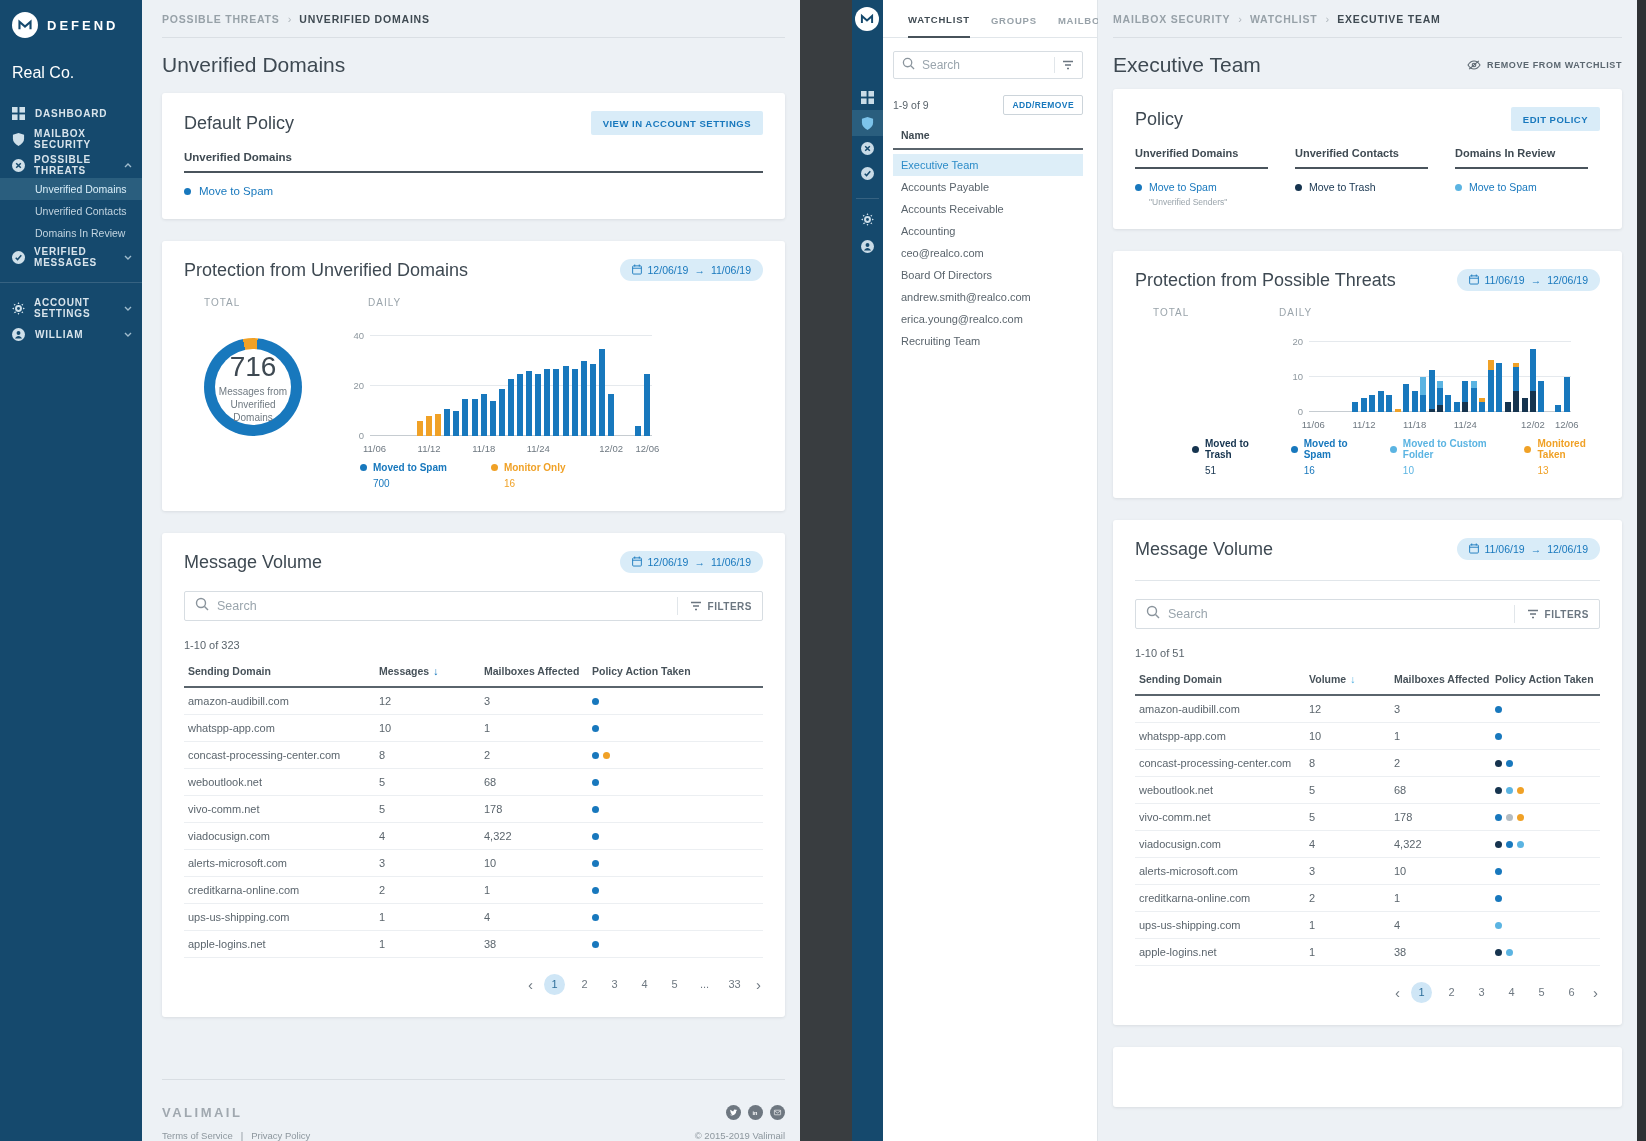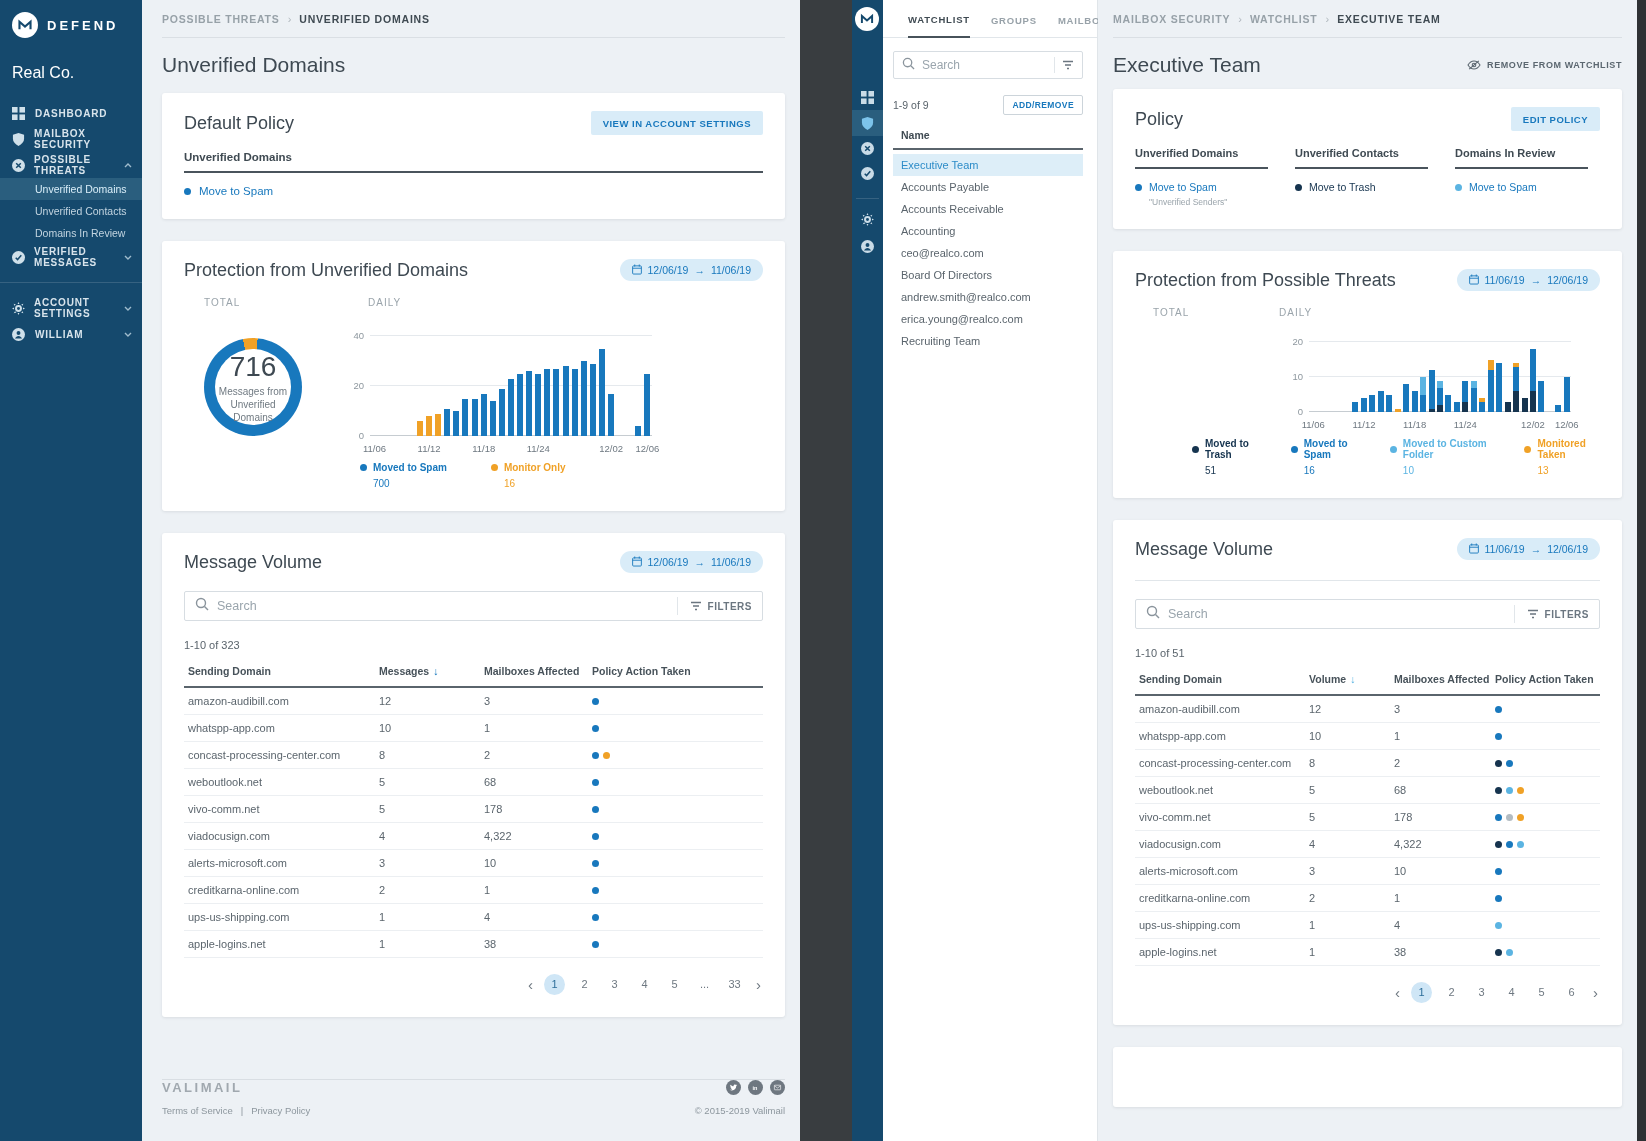--- a/index.html
+++ b/index.html
@@ -82,21 +82,21 @@
   .thead { font-size:10.5px; font-weight:bold; color:#47525a; border-bottom:2px solid #5a646c; padding:14px 0 9px 4px; align-items:center; }
   .sort-arrow { margin-left:4px; font-weight:bold; }
   .trow { height:27px; align-items:center; border-bottom:1px solid #eceff2; font-size:11px; color:#5b656d; padding-left:4px; cursor:pointer; }
   .dots-cell { display:flex; gap:4px; align-items:center; }
   .pager { display:flex; justify-content:flex-end; align-items:center; gap:9px; margin-top:16px; }
   .pg-num { width:21px; height:21px; line-height:21px; text-align:center; border-radius:50%; font-size:11px; color:#6e7881; cursor:pointer; }
   .pg-num.active { background:#cfe6f6; color:#2d6e99; }
   .pg-arrow { font-size:15px; color:#6e7881; cursor:pointer; padding:0 2px; }
 
   
-  .footer { margin-top:62px; border-top:1px solid #d9dee3; padding-top:0; }
+  .footer { margin-top:62px; border-top:1px solid #d9dee3; padding-top:25px; }
   .footer-row { display:flex; align-items:center; justify-content:space-between; }
   .footer-brand { font-size:13px; letter-spacing:2.5px; color:#a0a8af; font-weight:bold; }
   .socials { display:flex; gap:7px; }
   .soc { width:15px; height:15px; border-radius:50%; background:#6e7780; display:inline-flex; align-items:center; justify-content:center; cursor:pointer; }
   .footer-row2 { display:flex; justify-content:space-between; margin-top:10px; font-size:9.5px; color:#8d979e; }
   .footer-links { display:flex; gap:8px; }
   .footer-links span[data-interactable="true"] { cursor:pointer; }
 
   
   .rail { position:absolute; left:852px; top:0; width:31px; height:100%; background:#15496d; }

